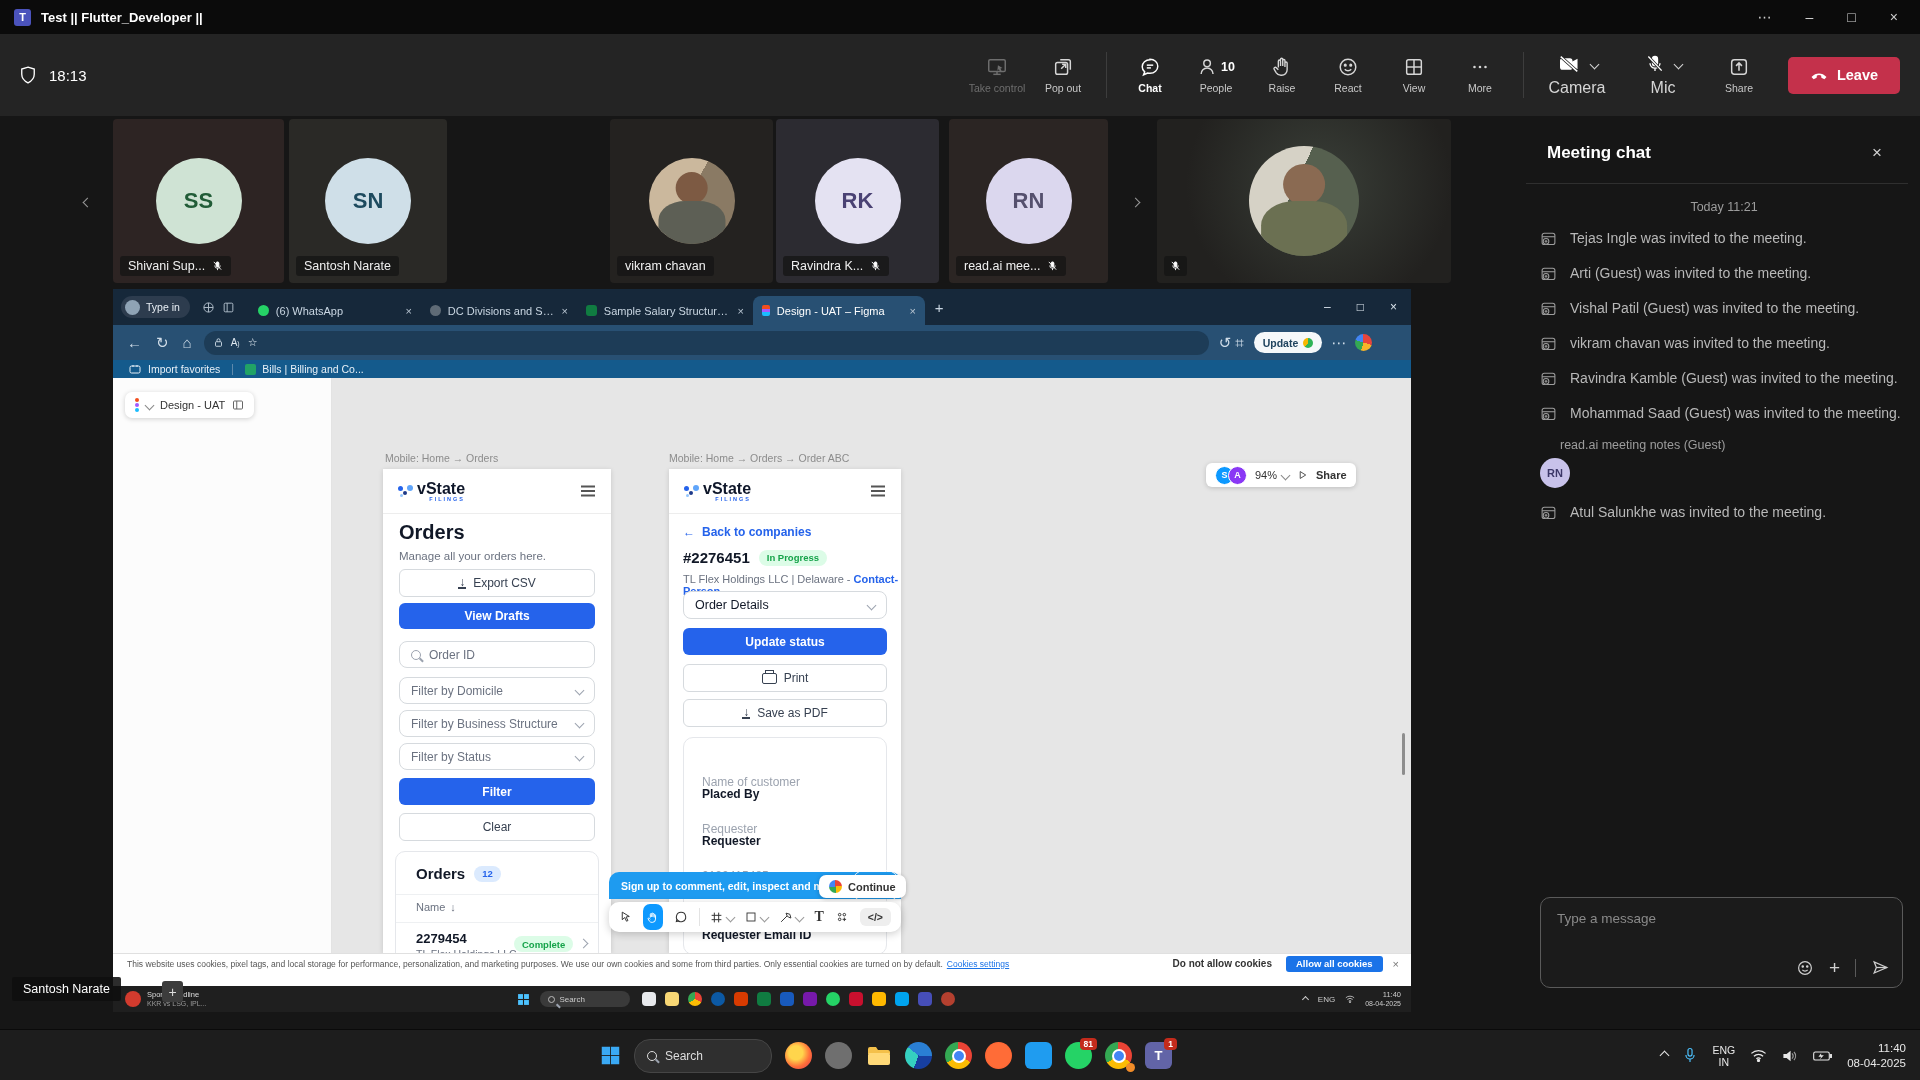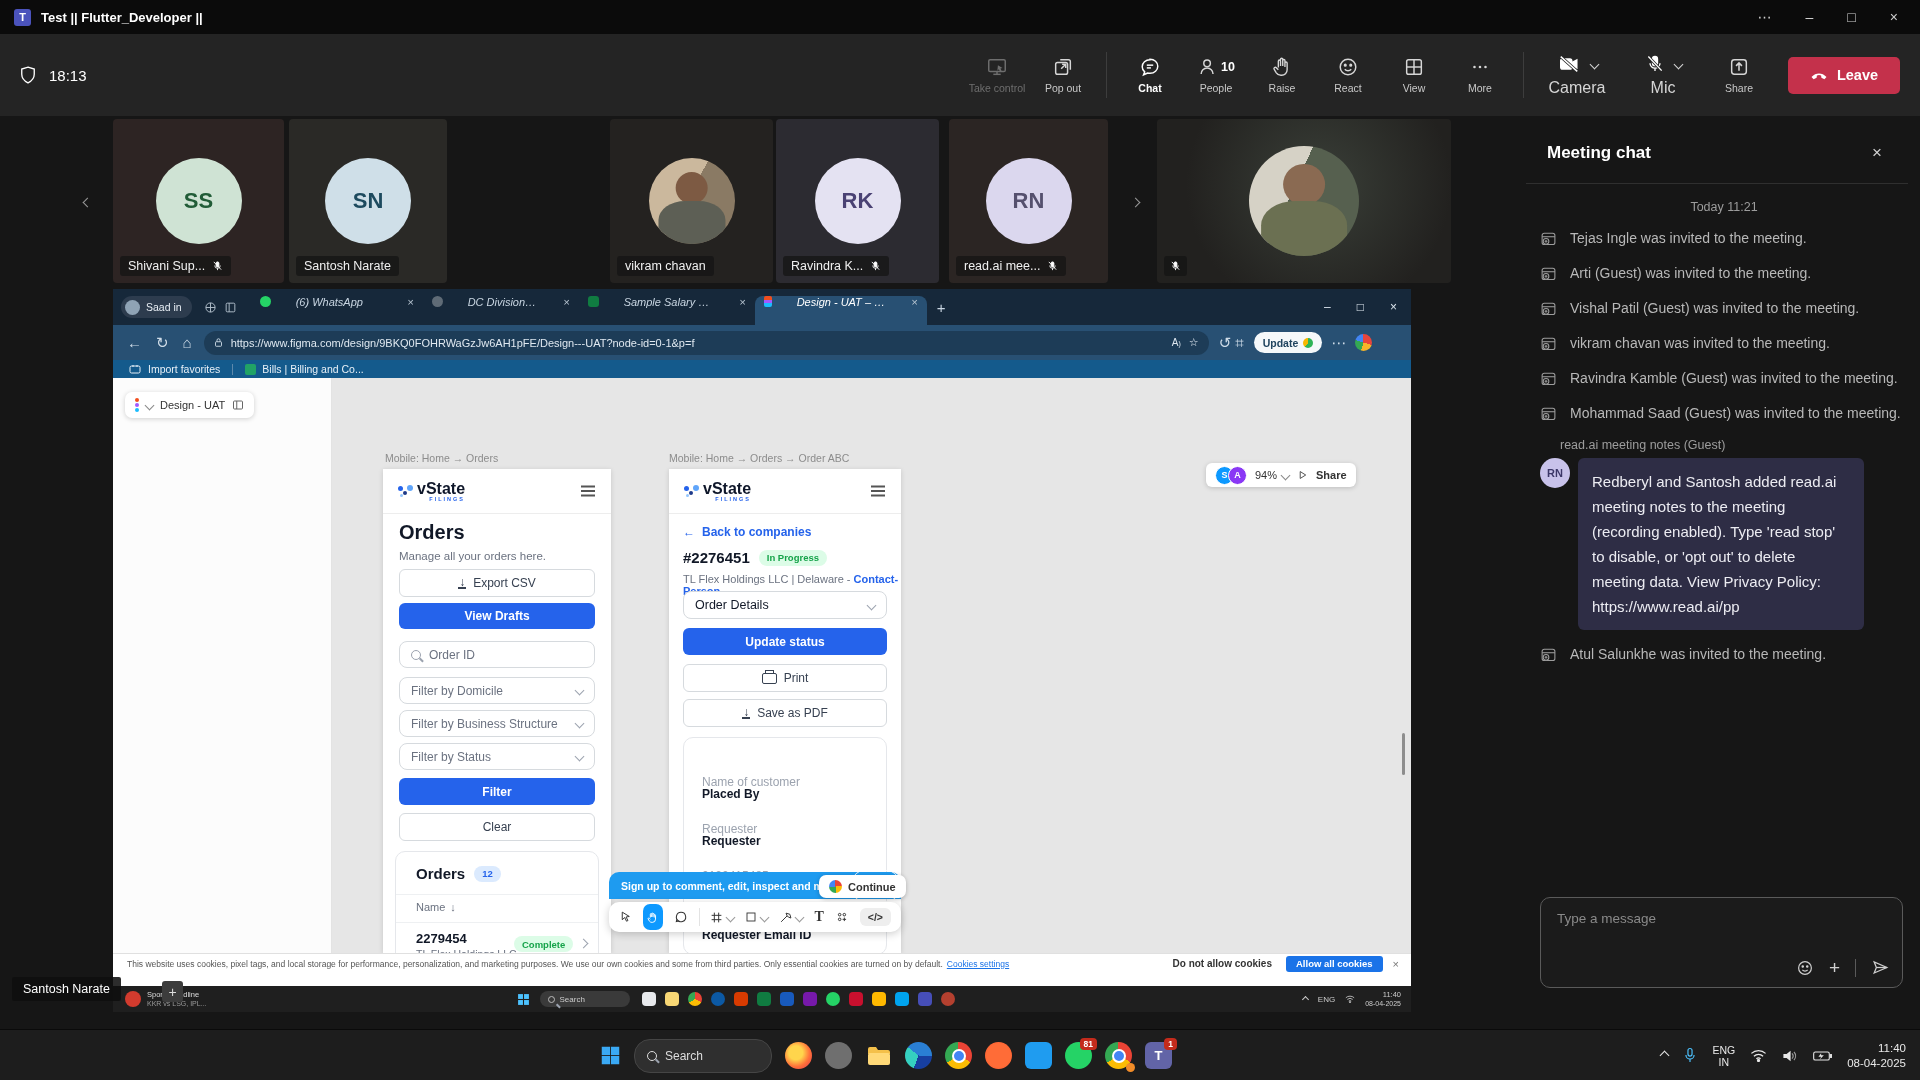--- a/index.html
+++ b/index.html
@@ -43,22 +43,22 @@
   .photo-av .head{position:absolute;left:50%;top:16%;transform:translateX(-50%);width:38%;height:38%;border-radius:50%;background:#7d5a43;}
   .photo-av .body{position:absolute;left:50%;top:50%;transform:translateX(-50%);width:78%;height:55%;border-radius:40% 40% 0 0;background:#5d5f55;}
   .strip-arrow{top:185px;width:26px;height:34px;color:#9a9a9a;display:flex;align-items:center;justify-content:center;cursor:pointer;}
 
   
   .window{left:113px;top:289px;width:1298px;height:723px;background:#fff;}
   .tabstrip{left:0;top:0;width:1298px;height:36px;background:#16283a;display:flex;align-items:center;}
   .signin{margin-left:8px;height:22px;border-radius:11px;background:#2d3c4e;display:flex;align-items:center;gap:6px;
           padding:0 10px 0 4px;font-size:10.5px;color:#e8eef4;}
   .signin .dot{width:15px;height:15px;border-radius:50%;background:#8fa3b5;}
-  .tab{height:29px;margin-top:7px;display:flex;align-items:flex-start;gap:25px;padding:0 9px;max-width:160px;
-       font-size:11px;color:#c9d6e2;border-radius:8px 8px 0 0;cursor:pointer;font-style:italic;}
+  .tab{height:29px;margin-top:7px;display:flex;align-items:center;gap:7px;padding:0 9px;max-width:160px;
+       font-size:11px;color:#c9d6e2;border-radius:8px 8px 0 0;cursor:pointer;}
   .tab .fav{width:11px;height:11px;border-radius:3px;flex-shrink:0;}
   .tab .tlabel{white-space:nowrap;overflow:hidden;text-overflow:ellipsis;flex:1;}
   .tab .x{font-size:11px;color:#b9c6d2;flex-shrink:0;}
   .tab.active{background:#285073;color:#fff;}
   .win3{margin-left:auto;display:flex;gap:26px;margin-right:14px;color:#dbe4ec;font-size:12px;}
   .addrbar{left:0;top:36px;width:1298px;height:35px;background:#285073;display:flex;align-items:center;color:#dfe8f0;}
   .navico{font-size:15px;margin-left:14px;color:#cfdce8;}
   .urlpill{margin-left:12px;width:985px;height:24px;background:#1d3c57;border-radius:12px;display:flex;align-items:center;
            font-size:11px;color:#dfe8f0;padding:0 10px;gap:8px;}
   .urlpill .grow{flex:1;white-space:nowrap;overflow:hidden;}
@@ -388,21 +388,21 @@
           </svg>
         </span>
     </div>
   </div>
 
   <div class="abs window">
 
     <div class="abs tabstrip">
       <div class="signin">
         <span class="dot"></span>
-        <span>Saad in</span>
+        <span>Type in</span>
       </div>
       <span style="margin:0 7px 0 12px;color:#aebbc7;">
         <svg width="13" height="13" viewBox="0 0 24 24" fill="none" stroke="currentColor" stroke-width="1.8">
             <circle cx="12" cy="12" r="8.5"></circle>
             <path d="M12 3.5v17M3.5 12h17"></path>
           </svg>
       </span>
       <span style="margin-right:14px;color:#aebbc7;">
         <svg width="13" height="13" viewBox="0 0 24 24" fill="none" stroke="currentColor" stroke-width="1.8">
             <rect x="4" y="4" width="16" height="16" rx="2"></rect>
@@ -441,21 +441,20 @@
       <span class="navico">←</span>
       <span class="navico">↻</span>
       <span class="navico">⌂</span>
       <div class="urlpill">
         <span>
           <svg width="9" height="11" viewBox="0 0 24 28" fill="none" stroke="#cfdce8" stroke-width="2.4">
               <rect x="4" y="12" width="16" height="12" rx="2"></rect>
               <path d="M8 12V8a4 4 0 0 1 8 0v4"></path>
             </svg>
         </span>
-        <span class="grow">https://www.figma.com/design/9BKQ0FOHRWaGzJw6AH1pFE/Design---UAT?node-id=0-1&amp;p=f</span>
         <span style="font-size:10px;">A<span style="font-size:7px;">)</span></span>
         <span>☆</span>
       </div>
       <span class="navico" style="margin-left:10px;">↺</span>
       <span class="navico" style="margin-left:4px;">⌗</span>
       <div class="updatepill">
         <span>Update</span>
         <span style="width:10px;height:10px;border-radius:50%;background:conic-gradient(#2fb457 0 60%,#f6b700 60% 100%);"></span>
       </div>
       <span class="navico" style="margin-left:9px;">⋯</span>
@@ -836,21 +835,20 @@
             <circle cx="8.5" cy="16" r="4" fill="#161616"></circle>
             <path d="M8.5 14v4M6.5 16h4"></path>
           </svg>
         </span>
       <span>Mohammad Saad (Guest) was invited to the meeting.</span>
     </div>
 
     <div class="sender">read.ai meeting notes (Guest)</div>
     <div class="bubrow">
       <span class="bub-av">RN</span>
-      <div class="bubble">Redberyl and Santosh added read.ai meeting notes to the meeting (recording enabled). Type 'read stop' to disable, or 'opt out' to delete meeting data. View Privacy Policy: https://www.read.ai/pp</div>
     </div>
 
     <div class="sysmsg">
       <span class="ic">
           <svg width="17" height="17" viewBox="0 0 24 24" fill="none" stroke="currentColor" stroke-width="1.5">
             <rect x="3" y="4.5" width="18" height="16" rx="3"></rect>
             <line x1="3" y1="9.5" x2="21" y2="9.5"></line>
             <circle cx="8.5" cy="16" r="4" fill="#161616"></circle>
             <path d="M8.5 14v4M6.5 16h4"></path>
           </svg>

